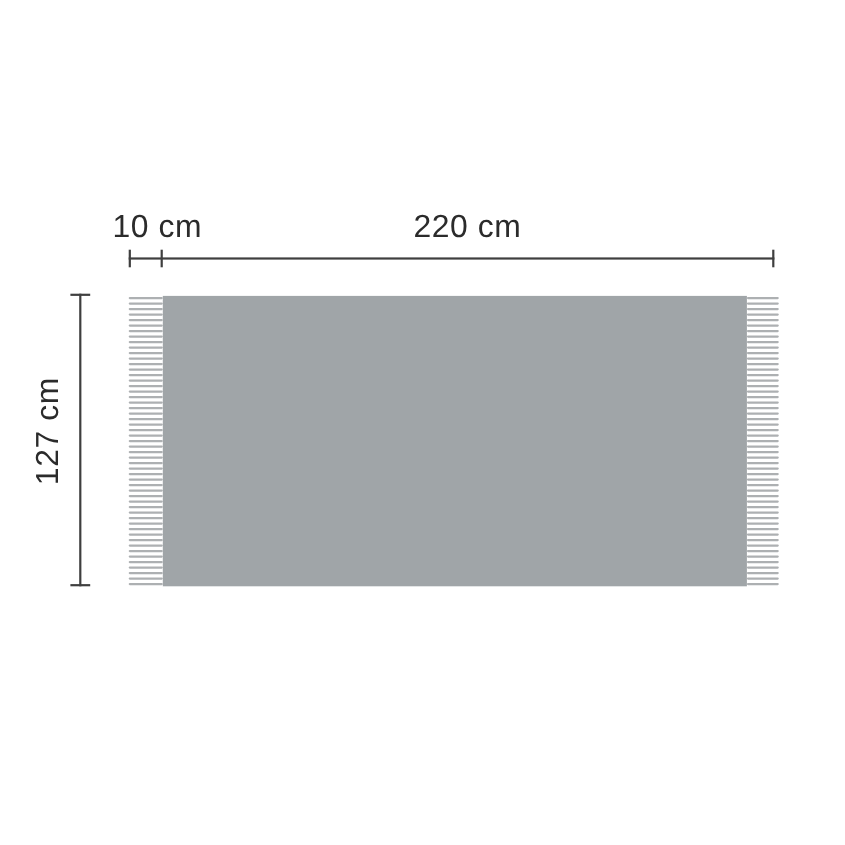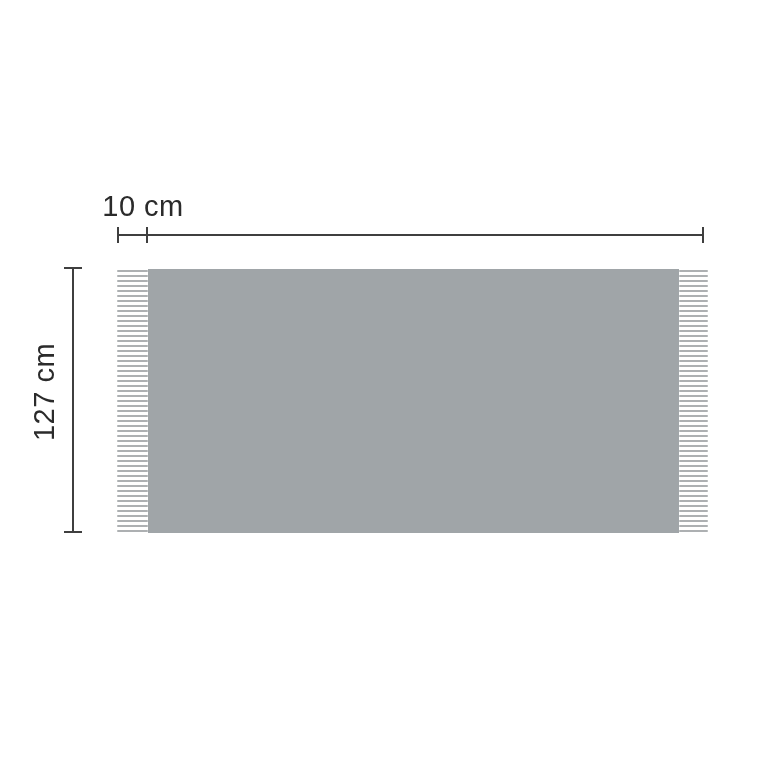--- a/index.html
+++ b/index.html
@@ -107,20 +107,21 @@
     background: var(--color-fringe, #adb0b2);
   }
 </style>
 </head>
 <body>
 
 <div class="canvas">
 
   <div class="dim-label label-fringe-width">10 cm</div>
 
+  <div class="dim-label label-body-width">220 cm</div>
 
   <div class="dim-label label-height">127 cm</div>
 
   <div class="hdim">
     <span class="tick tick-left"></span>
     <span class="tick tick-mid"></span>
     <span class="tick tick-right"></span>
   </div>
 
   <div class="vdim">

